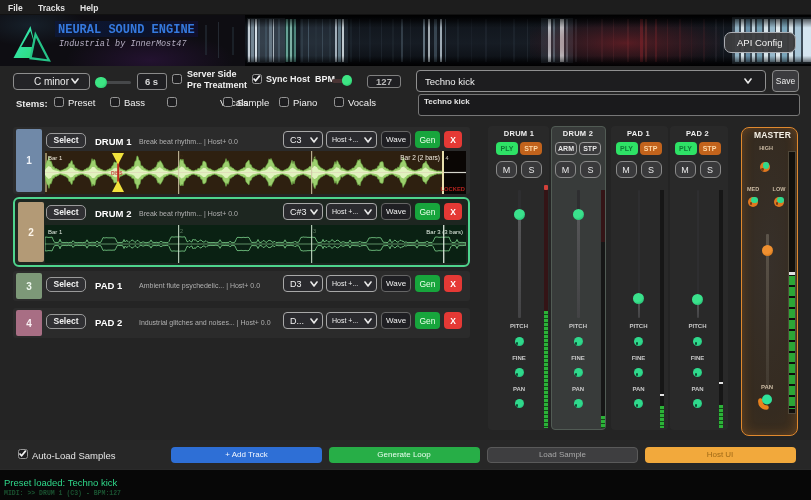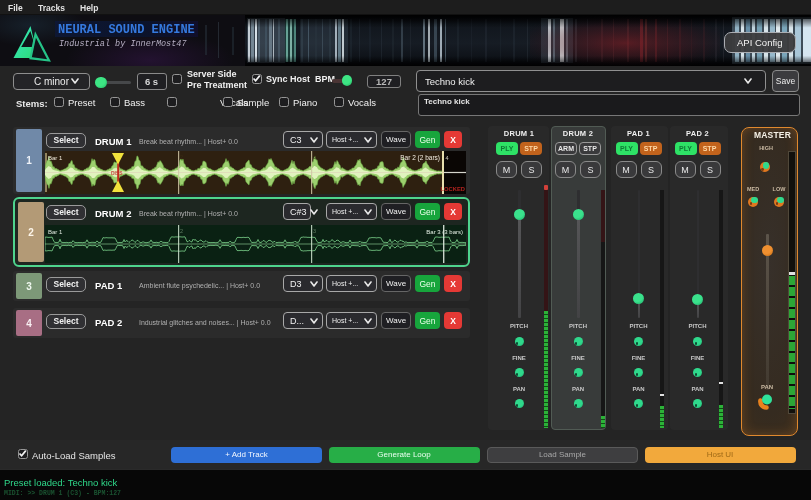--- a/index.html
+++ b/index.html
@@ -205,21 +205,21 @@
       <text x="395" y="9" text-anchor="end" font-size="6.5" fill="#f2ece0" font-family="Liberation Sans,sans-serif">Bar 2 (2 bars)</text>
       <text x="400.5" y="8.5" font-size="5.5" fill="#cfcbc0" font-family="Liberation Sans,sans-serif">4</text>
       <text x="420" y="40" text-anchor="end" font-size="5.8" font-weight="bold" fill="#b2231f" font-family="Liberation Sans,sans-serif">LOCKED</text>
     </svg>
   </div>
 <div style="position:absolute;left:13px;top:197px;width:457px;height:70px;background:#1d2620;border:2px solid #4ed48d;border-radius:6px"></div>
 <div style="position:absolute;left:18px;top:202px;width:26px;height:60px;background:#b39a76;border-radius:2px;display:flex;align-items:center;justify-content:center;font-size:10px;font-weight:700;color:#fdf6ea">2</div>
 <div style="position:absolute;left:46px;top:204.5px;width:40px;height:15px;background:#303033;border:1px solid #9a9a9a;border-radius:5px;box-sizing:border-box;display:flex;align-items:center;justify-content:center;font-size:8.5px;color:#f0f0f0;font-weight:600;">Select</div>
 <div style="position:absolute;left:95px;top:207.5px;font-size:9.5px;color:#ffffff;font-weight:700;white-space:nowrap;">DRUM 2</div>
 <div style="position:absolute;left:139px;top:209.5px;font-size:7px;color:#b0b0b0;font-weight:400;white-space:nowrap;">Break beat rhythm... | Host+ 0.0</div>
-<div style="position:absolute;left:283px;top:203px;width:28px;height:17px;background:#2a2a2e;border:1px solid #a8a8a8;border-radius:4px;box-sizing:border-box;display:flex;align-items:center;font-size:9px;color:#f0f0f0;padding-left:6px">C#3</div>
+<div style="position:absolute;left:283px;top:203px;width:40px;height:17px;background:#2a2a2e;border:1px solid #a8a8a8;border-radius:4px;box-sizing:border-box;display:flex;align-items:center;font-size:9px;color:#f0f0f0;padding-left:6px">C#3</div>
 <svg style="position:absolute;left:310px;top:208.5px" width="8" height="6" viewBox="0 0 8 6" xmlns="http://www.w3.org/2000/svg">
     <path d="M1,1 L4.0,5 L7,1" fill="none" stroke="#e8e8e8" stroke-width="1.6" stroke-linecap="round" stroke-linejoin="round"></path>
   </svg>
 <div style="position:absolute;left:326px;top:203px;width:51px;height:17px;background:#2a2a2e;border:1px solid #a8a8a8;border-radius:4px;box-sizing:border-box;display:flex;align-items:center;font-size:7px;color:#f0f0f0;padding-left:5px">
     <span style="font-size:7px">Host +...</span>
   </div>
 <svg style="position:absolute;left:364px;top:208.5px" width="8" height="6" viewBox="0 0 8 6" xmlns="http://www.w3.org/2000/svg">
     <path d="M1,1 L4.0,5 L7,1" fill="none" stroke="#e8e8e8" stroke-width="1.6" stroke-linecap="round" stroke-linejoin="round"></path>
   </svg>
 <div style="position:absolute;left:381px;top:203px;width:30px;height:17px;background:#1f1f23;border:1px solid #666;border-radius:4px;box-sizing:border-box;display:flex;align-items:center;justify-content:center;font-size:8px;color:#f0f0f0;font-weight:400;">Wave</div>

